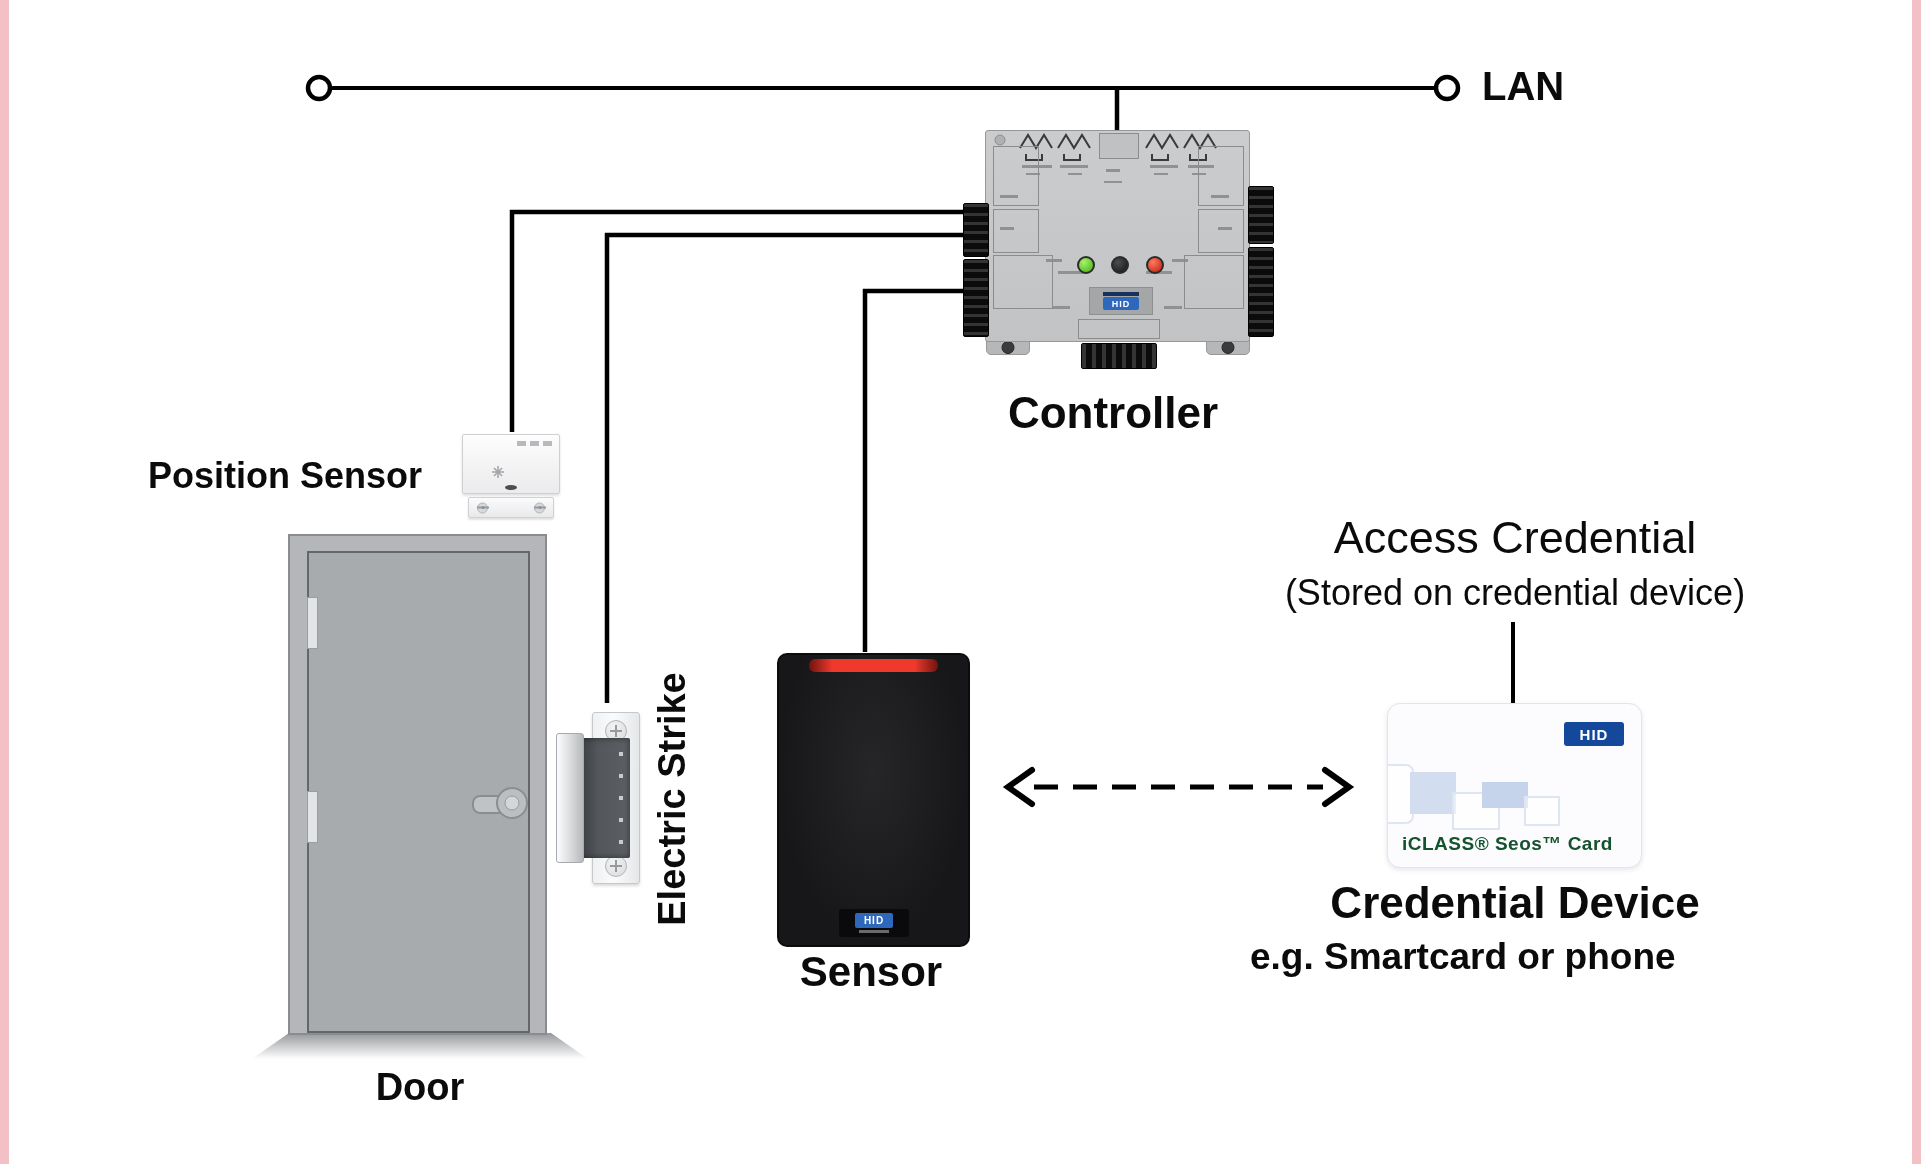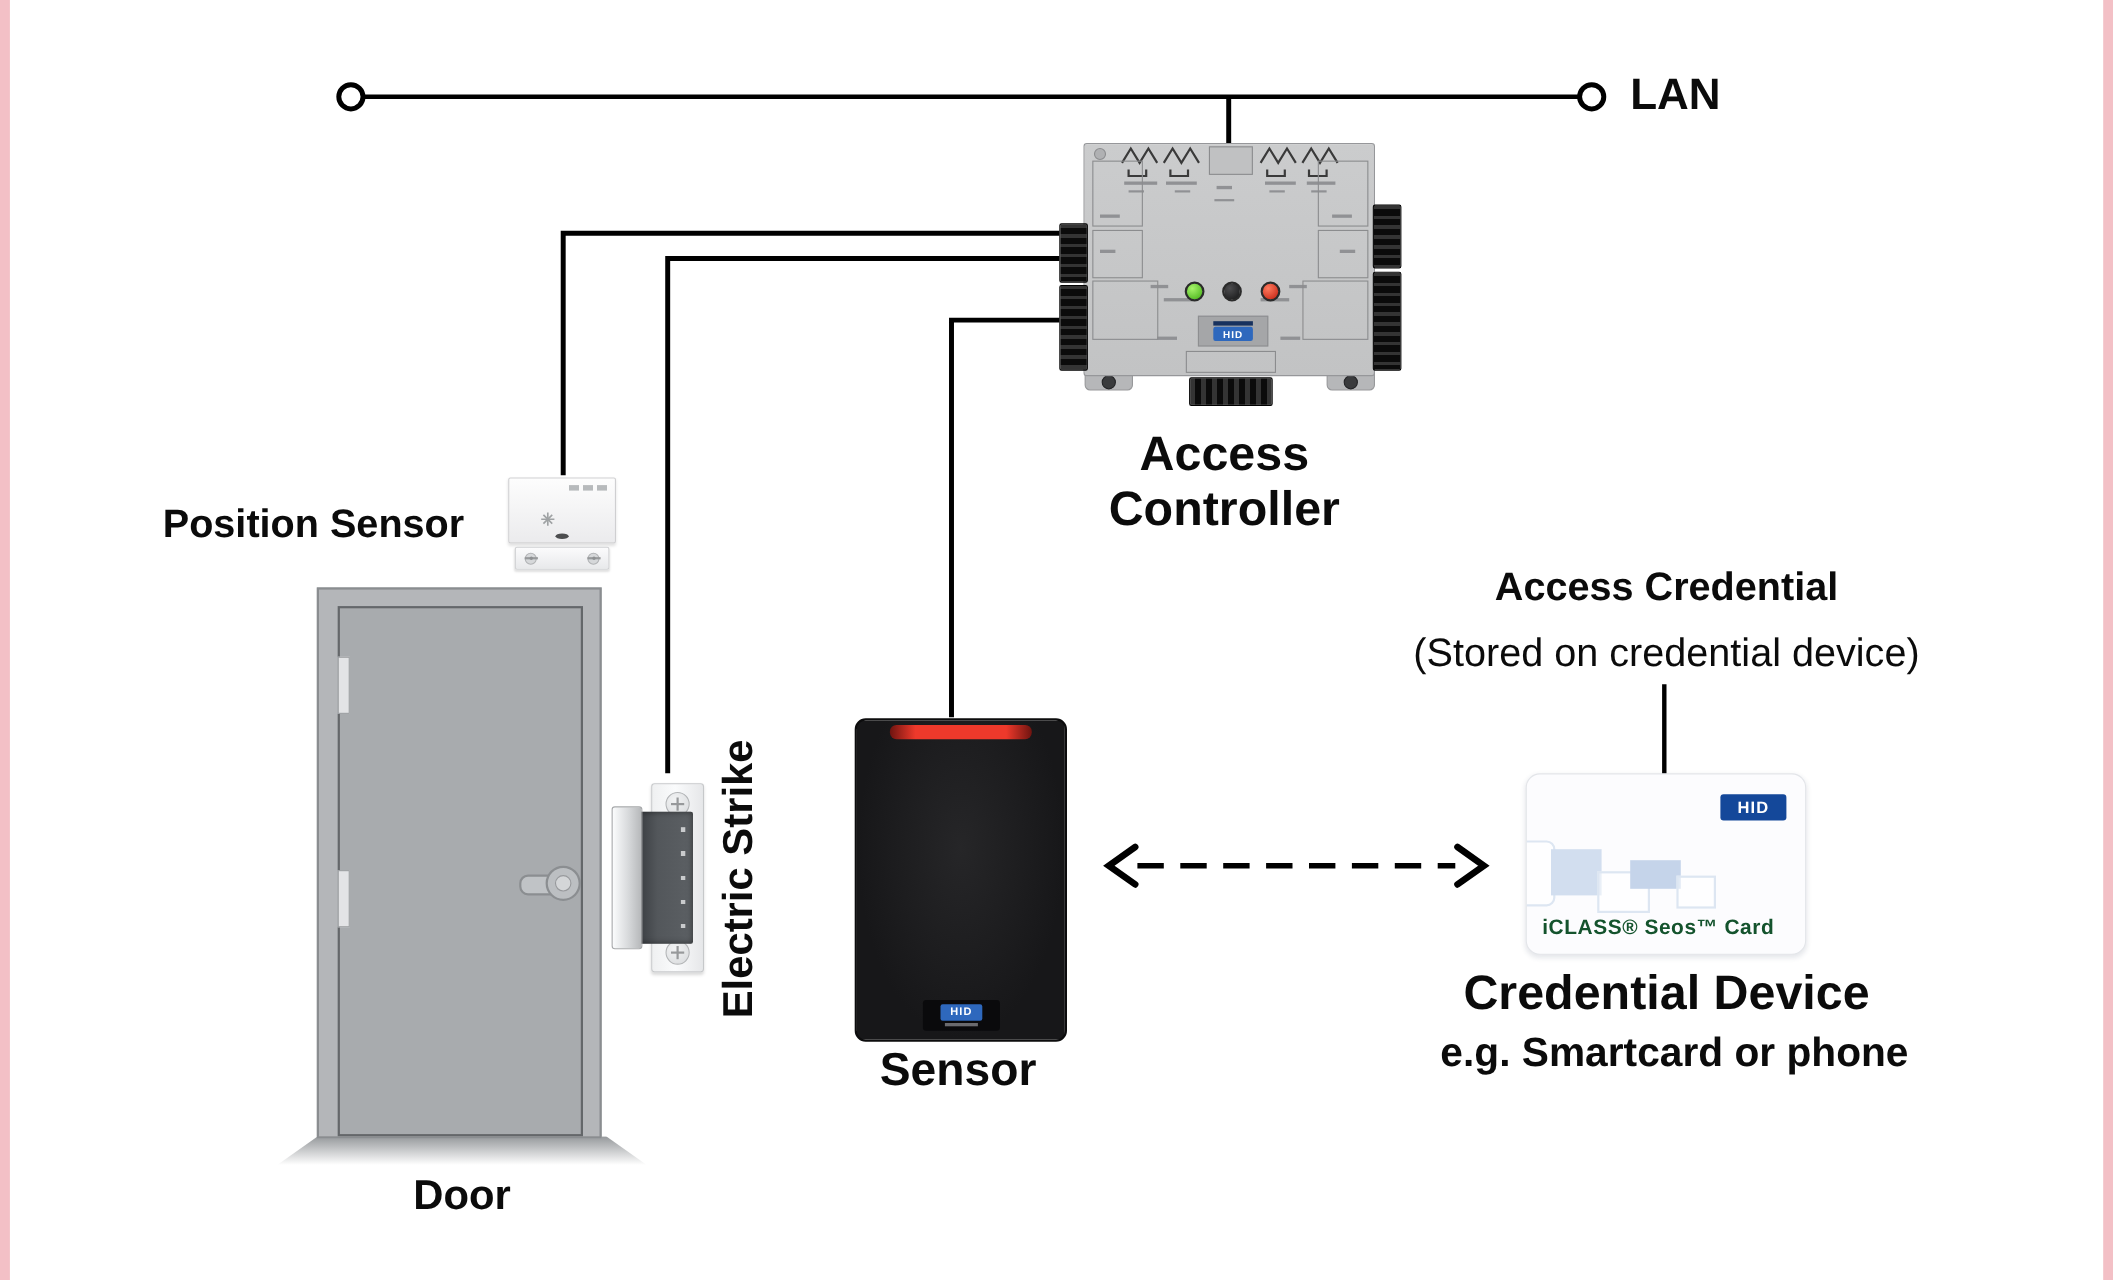--- a/index.html
+++ b/index.html
@@ -19,24 +19,24 @@
   .lan-label{left:1482px;top:64px;width:120px;font-size:40px;font-weight:600;}
   .ps-label{left:122px;top:455px;width:300px;font-size:36px;font-weight:bold;text-align:right;}
   .ac-label{left:983px;top:388px;width:260px;font-size:44px;font-weight:bold;text-align:center;line-height:50px;}
   .door-label{left:320px;top:1066px;width:200px;font-size:38px;font-weight:bold;text-align:center;}
   .reader-label{left:771px;top:948px;width:200px;font-size:42px;font-weight:bold;text-align:center;}
   .strike-label{
     left:552px;top:777px;width:240px;height:44px;
     display:flex;align-items:center;justify-content:center;
     font-size:38px;font-weight:bold;transform:rotate(-90deg);
   }
-  .cred-heading{left:1315px;top:512px;width:400px;font-size:36px;font-weight:bold;text-align:center;}
+  .cred-heading{left:1315px;top:512px;width:400px;font-size:45px;font-weight:normal;text-align:center;}
   .cred-subheading{left:1265px;top:572px;width:500px;font-size:36px;font-weight:normal;text-align:center;}
   .cred-dev-heading{left:1315px;top:878px;width:400px;font-size:44px;font-weight:bold;text-align:center;}
-  .cred-dev-subheading{left:1295px;top:936px;width:440px;font-size:37px;font-weight:600;text-align:right;}
+  .cred-dev-subheading{left:1250px;top:936px;width:440px;font-size:37px;font-weight:600;text-align:left;}
   
   .controller-board{
     left:985px;top:130px;width:263px;height:210px;z-index:2;
     background:linear-gradient(180deg,#cbcccd,#c2c3c4);
     border:1px solid #96979a;border-radius:3px;
   }
   .term{position:absolute;background:repeating-linear-gradient(180deg,#343434 0 3px,#0b0b0b 3px 9px);
     border:1px solid #000;border-radius:2px;z-index:3;}
   .term.h{background:repeating-linear-gradient(90deg,#343434 0 4px,#0b0b0b 4px 10px);}
   .ear{position:absolute;background:#b6b7b9;border:1px solid #97989a;border-radius:0 0 5px 5px;z-index:2;}
@@ -270,21 +270,20 @@
     <div class="chip fill1" style="left:22px;top:68px;width:46px;height:42px;"></div>
     <div class="chip outline" style="left:64px;top:88px;width:44px;height:34px;"></div>
     <div class="chip fill2" style="left:94px;top:78px;width:46px;height:26px;"></div>
     <div class="chip outline" style="left:136px;top:92px;width:32px;height:26px;"></div>
     <div class="card-label">iCLASS® Seos™ Card</div>
   </div>
 
   <div class="lbl lan-label">LAN</div>
   <div class="lbl ps-label">Position Sensor</div>
   <div class="lbl ac-label">
-    <div>Access</div>
     <div>Controller</div>
   </div>
   <div class="lbl door-label">Door</div>
   <div class="lbl reader-label">Sensor</div>
   <div class="lbl strike-label">Electric Strike</div>
   <div class="lbl cred-heading">Access Credential</div>
   <div class="lbl cred-subheading">(Stored on credential device)</div>
   <div class="lbl cred-dev-heading">Credential Device</div>
   <div class="lbl cred-dev-subheading">e.g. Smartcard or phone</div>
 

